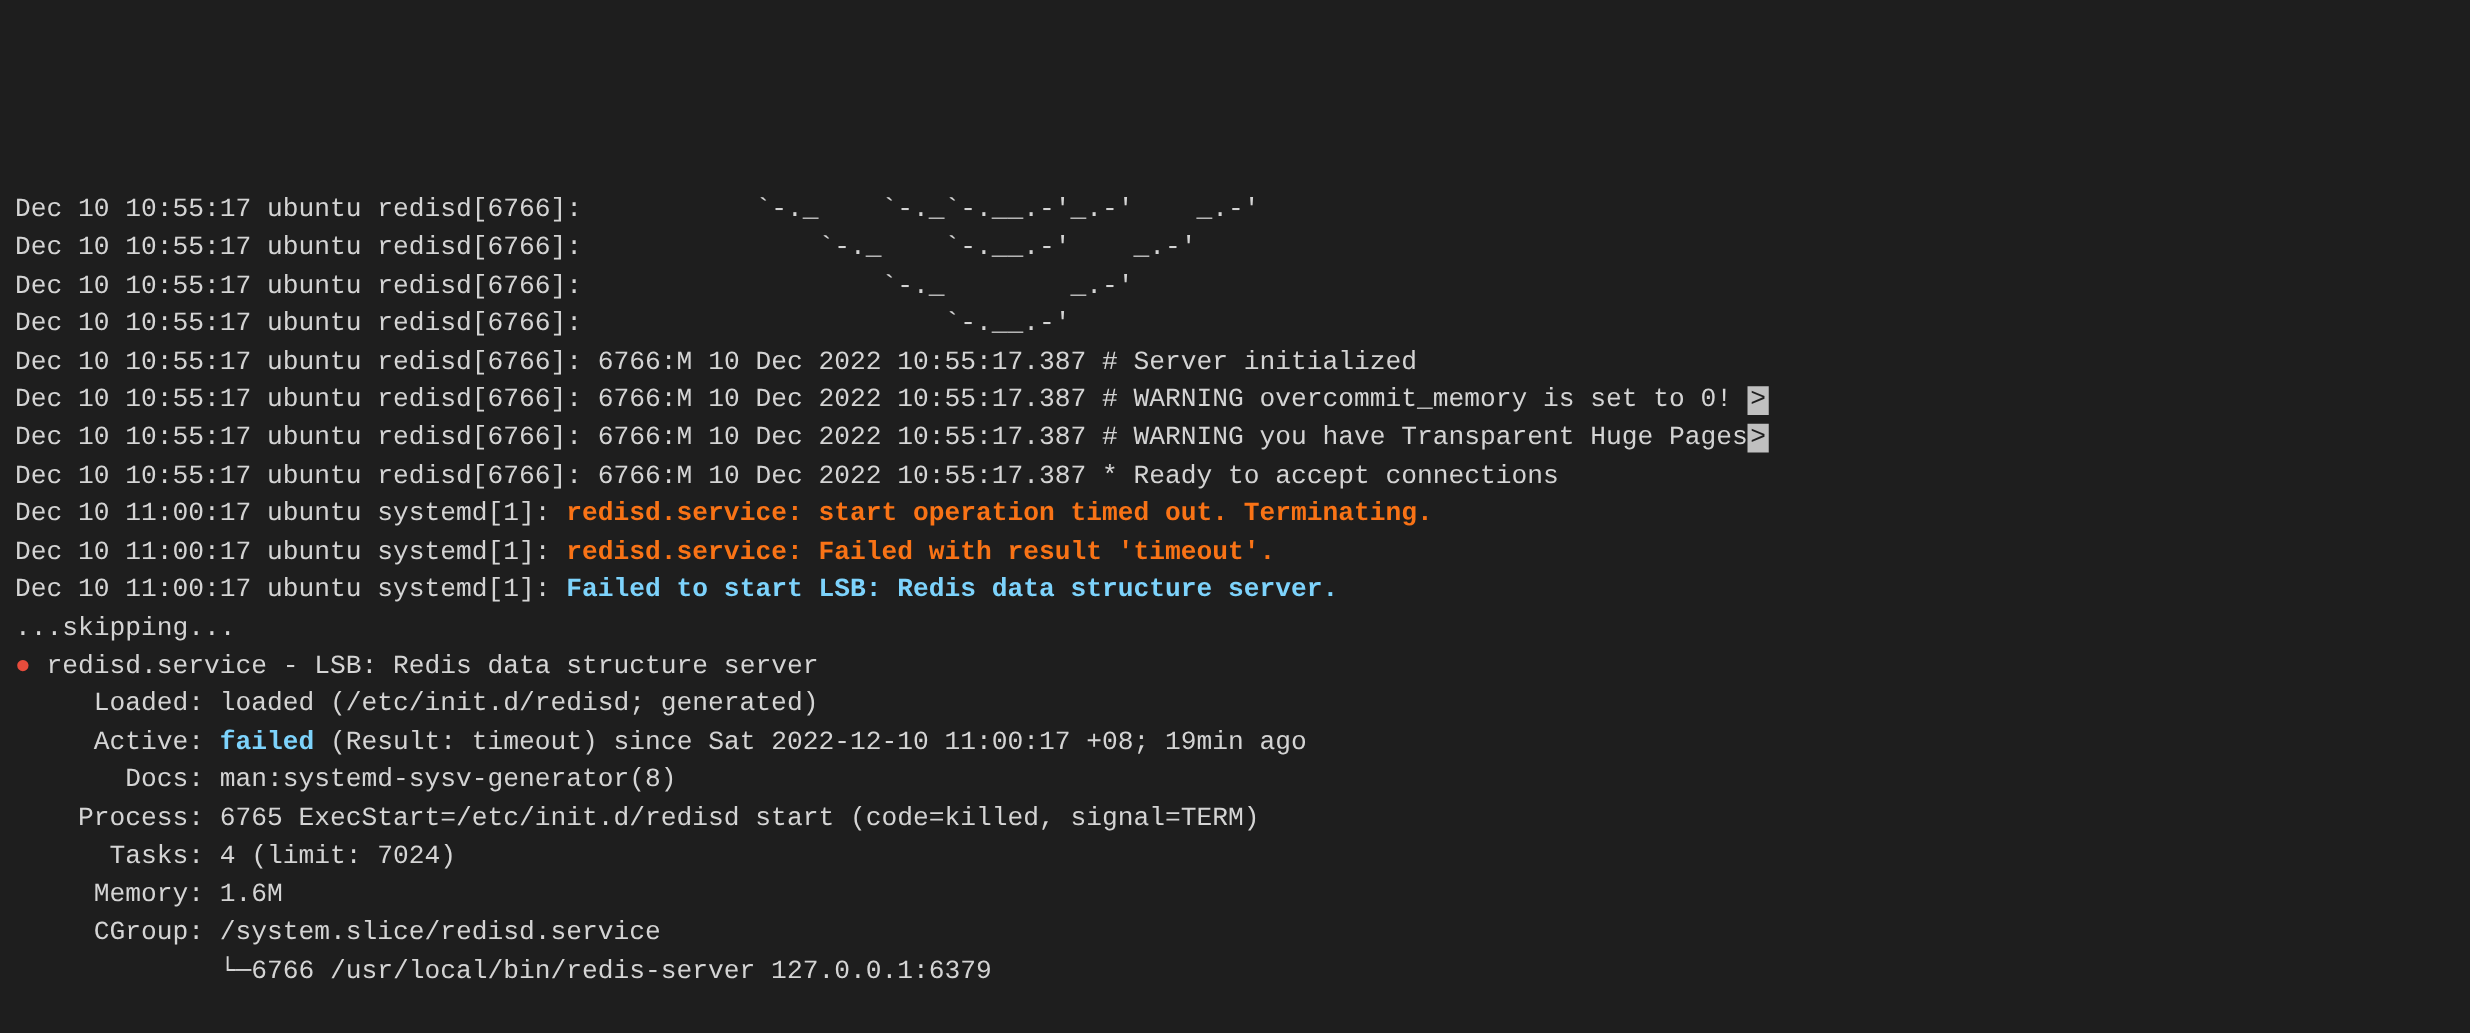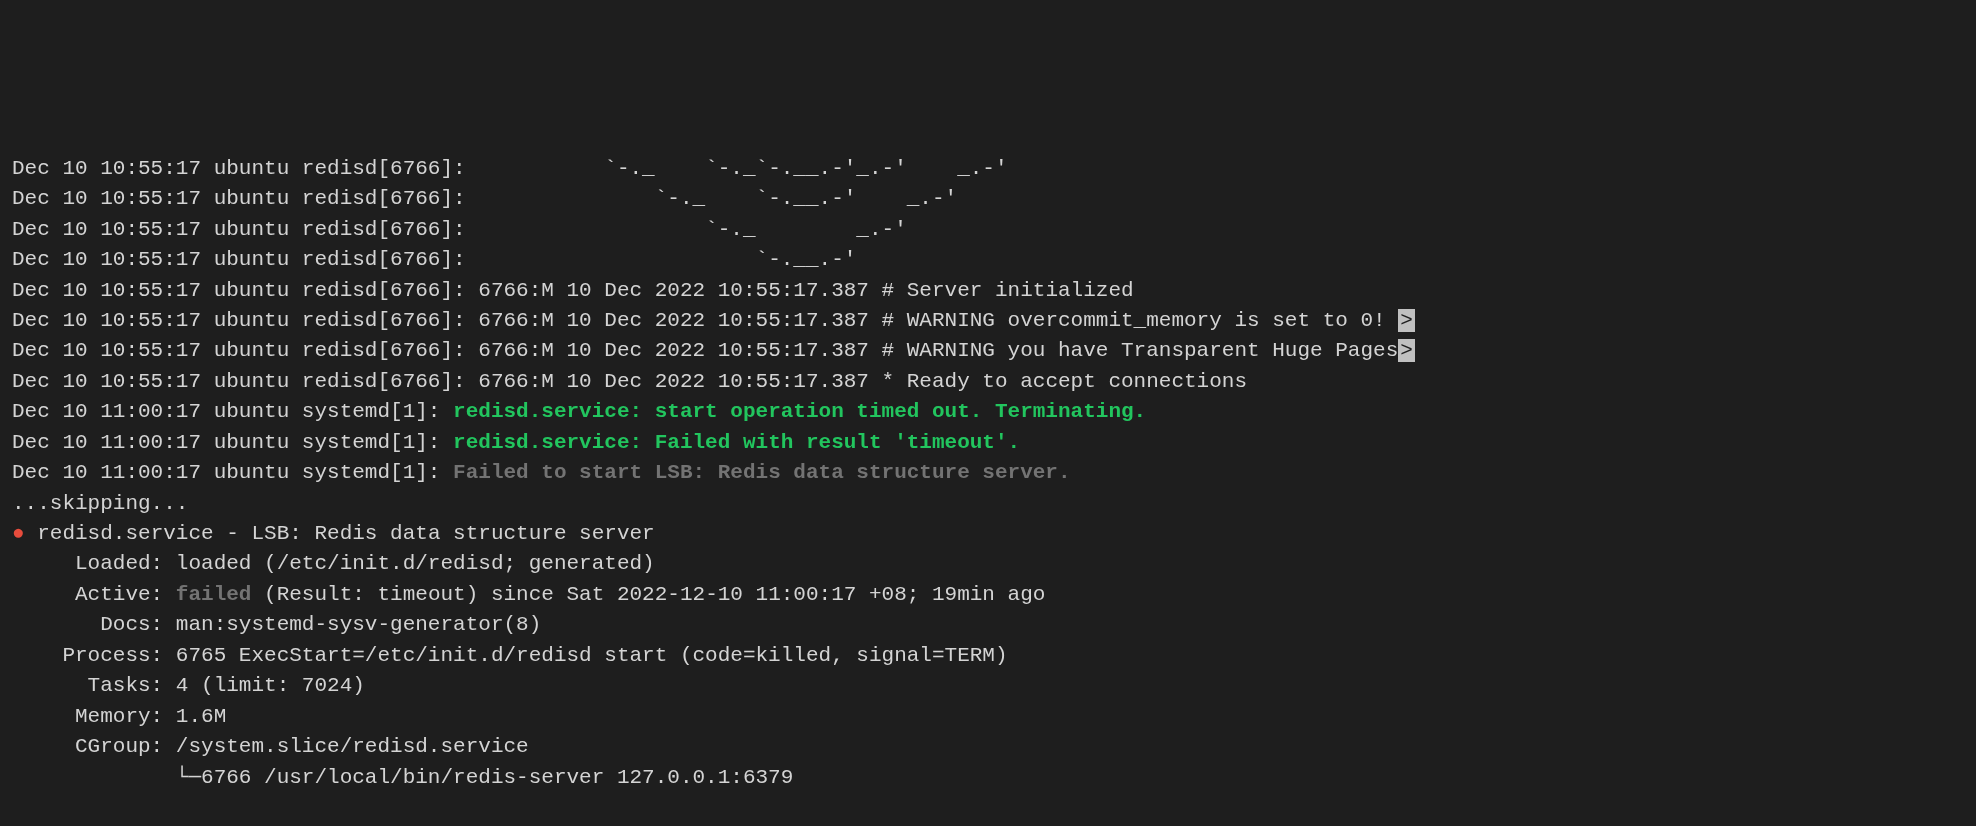--- a/index.html
+++ b/index.html
@@ -18,25 +18,25 @@
       overflow: hidden;
     }
     .terminal {
       font-family: 'Consolas', 'Courier New', monospace;
       margin-top: 24px;
     }
     .log-line {
       display: block;
     }
     .yellow {
-      color: #22c55e;
+      color: #f97316;
       font-weight: bold;
     }
     .red {
-      color: #737373;
+      color: #7dd3fc;
       font-weight: bold;
     }
     .bullet-red {
       color: #e74c3c;
     }
     .scroll-marker {
       background-color: #c0c0c0;
       color: #1e1e1e;
       padding: 0 2px;
     }

